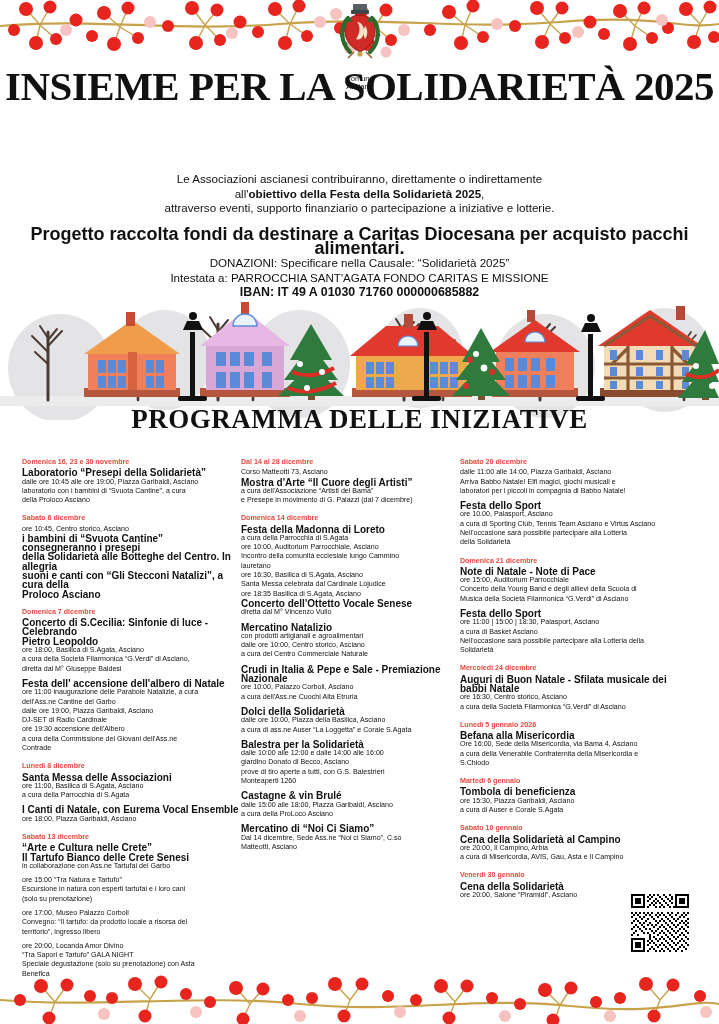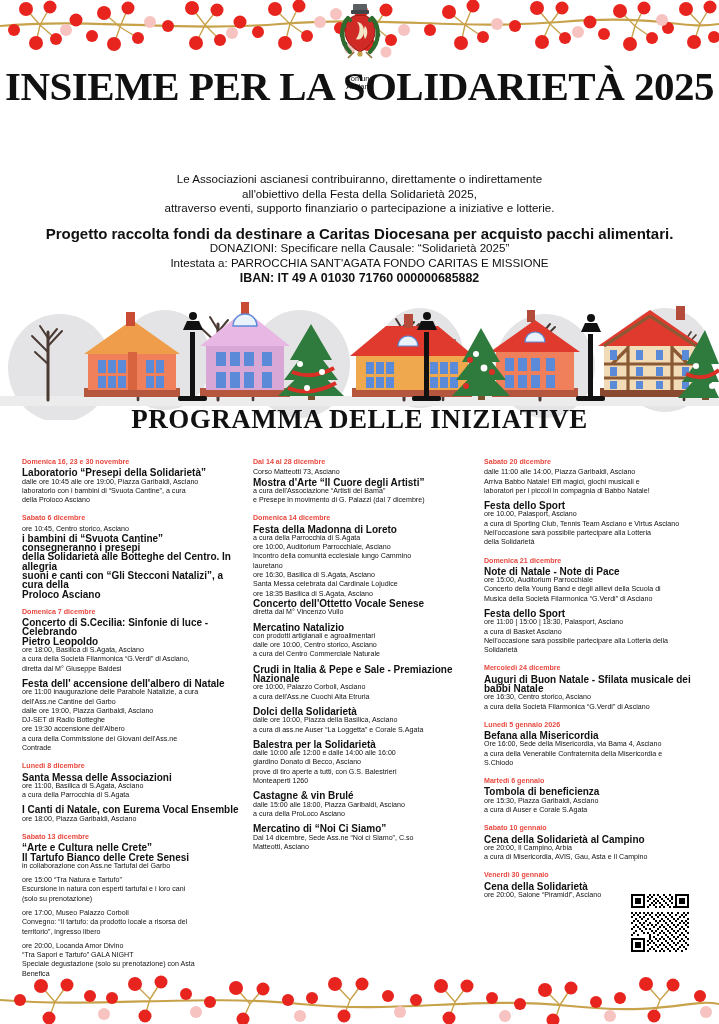--- a/index.html
+++ b/index.html
@@ -23,34 +23,34 @@
   
   .title-main{position:absolute;top:64px;left:0;right:0;text-align:center;
     font-family:"Liberation Serif",serif;font-weight:700;font-size:41px;letter-spacing:-0.5px;
     color:#111;line-height:44px;white-space:nowrap;}
   .title-sub{position:absolute;top:138px;left:0;right:0;text-align:center;
     font-family:"Liberation Serif",serif;font-weight:400;font-size:16.5px;color:#111;
     line-height:18px;white-space:nowrap;}
 
   .intro{position:absolute;top:172px;left:0;right:0;text-align:center;
     font-size:11.6px;line-height:14.6px;color:#111;}
-  .intro b{font-weight:400;}
+  .intro b{font-weight:700;}
   .intro .blk2{margin-top:11px;}
-  .intro .big{font-weight:700;font-size:15px;}
+  .intro .big{font-weight:700;font-size:18px;}
   .intro .iban{font-weight:700;font-size:12.4px;}
 
   
   .village{position:absolute;top:268px;left:0;width:719px;height:152px;}
 
   .prog-title{position:absolute;top:404px;left:0;right:0;text-align:center;
     font-family:"Liberation Serif",serif;font-weight:700;font-size:27px;
     letter-spacing:0.5px;color:#111;line-height:30px;}
 
   
-  .columns{position:absolute;top:458px;left:22px;width:680px;display:flex;gap:14px;}
+  .columns{position:absolute;top:458px;left:22px;width:680px;display:flex;gap:2px;}
   .col{width:217px;}
   .ev{margin-bottom:9px;}
   .ev .date{color:#e8483f;font-weight:700;font-size:7.1px;line-height:9.2px;margin-bottom:1px;}
   .ev .ttl{font-weight:700;font-size:10px;line-height:9.3px;color:#111;}
   .ev .ln{font-size:7.1px;line-height:9.3px;color:#111;font-weight:400;}
   .ev .sp{height:5px;}
 
   
   .qr{position:absolute;right:30px;bottom:72px;width:58px;height:58px;z-index:7;}
 </style>
@@ -441,21 +441,21 @@
           <div class="ttl">Concerto di S.Cecilia: Sinfonie di luce - Celebrando</div>
           <div class="ttl">Pietro Leopoldo</div>
           <div class="ln">ore 18:00, Basilica di S.Agata, Asciano</div>
           <div class="ln">a cura della Società Filarmonica “G.Verdi” di Asciano,</div>
           <div class="ln">diretta dal M° Giuseppe Baldesi</div>
           <div class="sp"></div>
           <div class="ttl">Festa dell' accensione dell'albero di Natale</div>
           <div class="ln">ore 11:00 inaugurazione delle Parabole Natalizie, a cura</div>
           <div class="ln">dell'Ass.ne Cantine del Garbo</div>
           <div class="ln">dalle ore 19:00, Piazza Garibaldi, Asciano</div>
-          <div class="ln">DJ-SET di Radio Botteghe</div>
+          <div class="ln">DJ-SET di Radio Cardinale</div>
           <div class="ln">ore 19:30 accensione dell'Albero</div>
           <div class="ln">a cura della Commissione dei Giovani dell'Ass.ne</div>
           <div class="ln">Contrade</div>
         </div>
         <div class="ev">
           <div class="date">Lunedì 8 dicembre</div>
           <div class="ttl">Santa Messa delle Associazioni</div>
           <div class="ln">ore 11:00, Basilica di S.Agata, Asciano</div>
           <div class="ln">a cura della Parrocchia di S.Agata</div>
           <div class="sp"></div>

